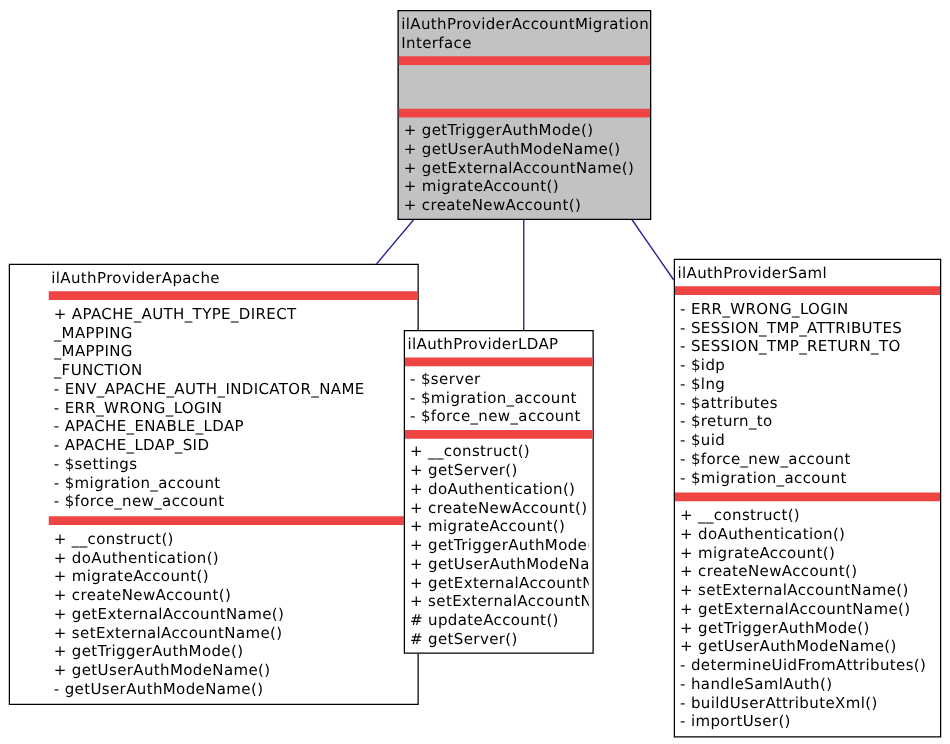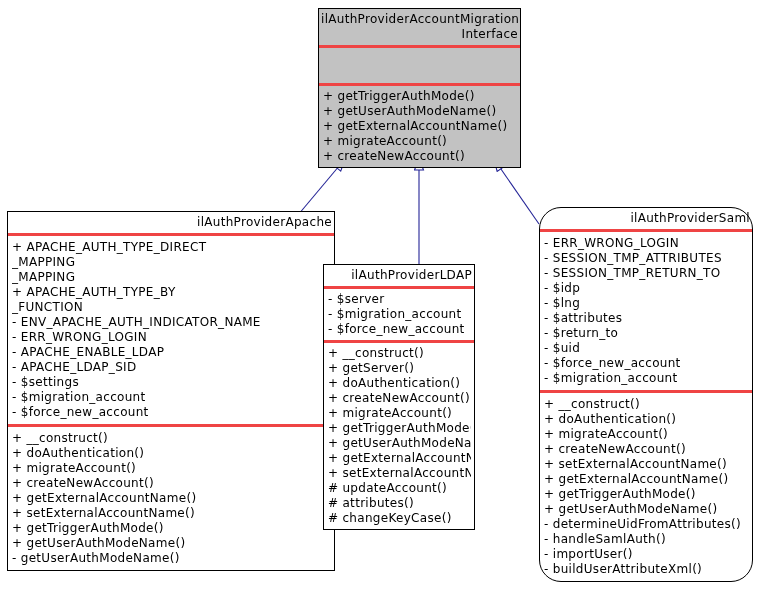--- a/index.html
+++ b/index.html
@@ -13,27 +13,27 @@
     box-sizing:border-box;
     border:1px solid #000000;
     background:#ffffff;
     font-size:12px;
     line-height:15px;
     letter-spacing:0.3px;
     color:#000000;
   }
   .uml-box.iface{background:#c2c2c2;}
   .uml-title{
-    text-align:right;
+    text-align:left;
     padding:3px 2px;
     white-space:nowrap;
   }
   .iface .uml-title{white-space:normal;}
   .compartment{
-    border-top:3px solid #ef4444;
+    border-top:7px solid #ef4444;
     padding:4px 3px 4px 4px;
   }
   .compartment.tight{padding:3px 3px 3px 4px;}
   .member{white-space:nowrap;overflow:hidden;}
   .empty-comp{height:27px;}
 </style>
 </head>
 <body>
 
 <div class="canvas">
@@ -57,27 +57,26 @@
     <div class="compartment empty-comp"></div>
     <div class="compartment tight">
         <div class="member">+ getTriggerAuthMode()</div>
         <div class="member">+ getUserAuthModeName()</div>
         <div class="member">+ getExternalAccountName()</div>
         <div class="member">+ migrateAccount()</div>
         <div class="member">+ createNewAccount()</div>
       </div>
   </div>
 
-  <div class="uml-box" style="left:7px;top:211px;width:328px;">
+  <div class="uml-box" style="left:7px;top:211px;width:328px;padding-left:31px;">
     <div class="uml-title">ilAuthProviderApache</div>
     <div class="compartment">
         <div class="member">+ APACHE_AUTH_TYPE_DIRECT</div>
         <div class="member">_MAPPING</div>
         <div class="member">_MAPPING</div>
-        <div class="member">+ APACHE_AUTH_TYPE_BY</div>
         <div class="member">_FUNCTION</div>
         <div class="member">- ENV_APACHE_AUTH_INDICATOR_NAME</div>
         <div class="member">- ERR_WRONG_LOGIN</div>
         <div class="member">- APACHE_ENABLE_LDAP</div>
         <div class="member">- APACHE_LDAP_SID</div>
         <div class="member">- $settings</div>
         <div class="member">- $migration_account</div>
         <div class="member">- $force_new_account</div>
       </div>
     <div class="compartment">
@@ -104,26 +103,25 @@
         <div class="member">+ __construct()</div>
         <div class="member">+ getServer()</div>
         <div class="member">+ doAuthentication()</div>
         <div class="member">+ createNewAccount()</div>
         <div class="member">+ migrateAccount()</div>
         <div class="member">+ getTriggerAuthMode()</div>
         <div class="member">+ getUserAuthModeName()</div>
         <div class="member">+ getExternalAccountName()</div>
         <div class="member">+ setExternalAccountName()</div>
         <div class="member"># updateAccount()</div>
-        <div class="member"># attributes()</div>
-        <div class="member"># changeKeyCase()</div>
+        <div class="member"># getServer()</div>
       </div>
   </div>
 
-  <div class="uml-box" style="left:539px;top:207px;width:214px;border-radius:22px;">
+  <div class="uml-box" style="left:539px;top:207px;width:214px;">
     <div class="uml-title">ilAuthProviderSaml</div>
     <div class="compartment">
         <div class="member">- ERR_WRONG_LOGIN</div>
         <div class="member">- SESSION_TMP_ATTRIBUTES</div>
         <div class="member">- SESSION_TMP_RETURN_TO</div>
         <div class="member">- $idp</div>
         <div class="member">- $lng</div>
         <div class="member">- $attributes</div>
         <div class="member">- $return_to</div>
         <div class="member">- $uid</div>
@@ -134,18 +132,18 @@
         <div class="member">+ __construct()</div>
         <div class="member">+ doAuthentication()</div>
         <div class="member">+ migrateAccount()</div>
         <div class="member">+ createNewAccount()</div>
         <div class="member">+ setExternalAccountName()</div>
         <div class="member">+ getExternalAccountName()</div>
         <div class="member">+ getTriggerAuthMode()</div>
         <div class="member">+ getUserAuthModeName()</div>
         <div class="member">- determineUidFromAttributes()</div>
         <div class="member">- handleSamlAuth()</div>
+        <div class="member">- buildUserAttributeXml()</div>
         <div class="member">- importUser()</div>
-        <div class="member">- buildUserAttributeXml()</div>
       </div>
   </div>
 
 </div>
 
 </body></html>

